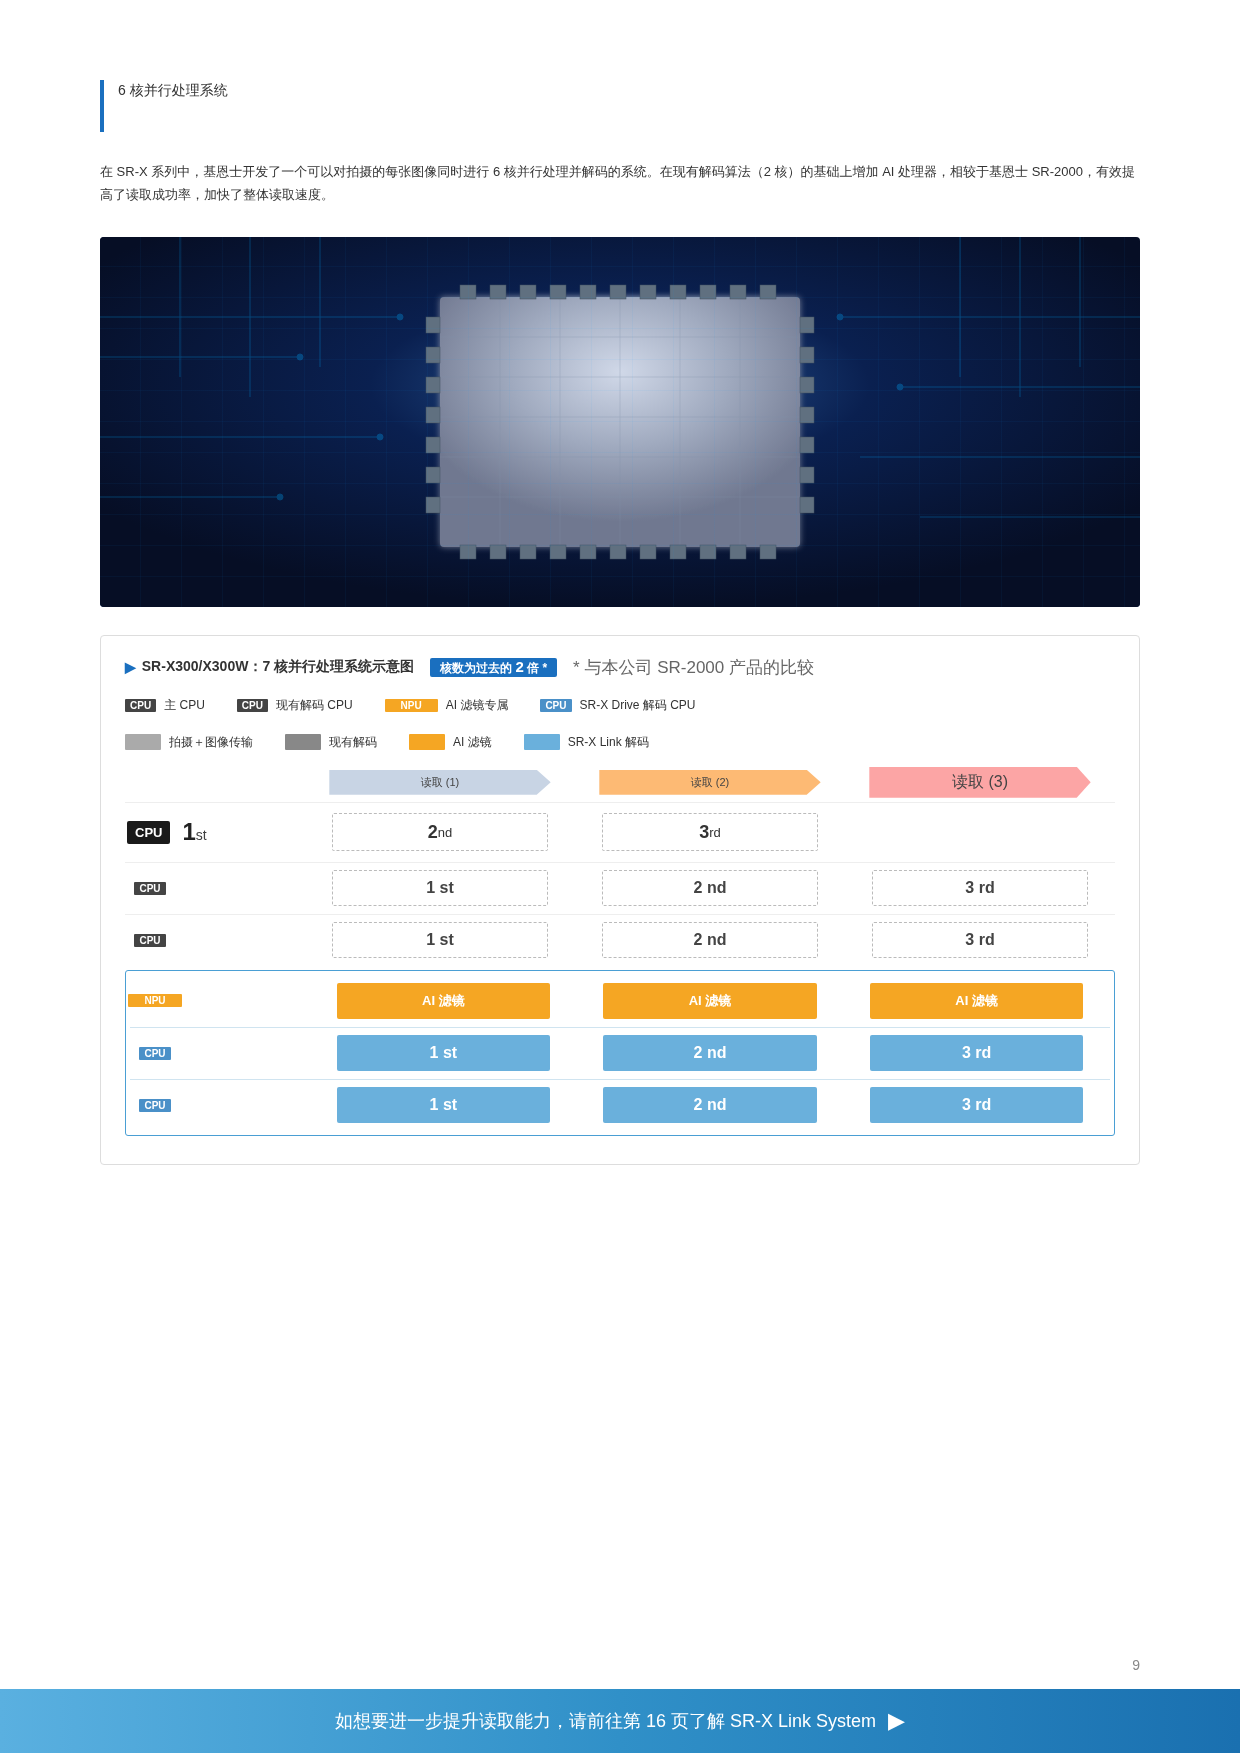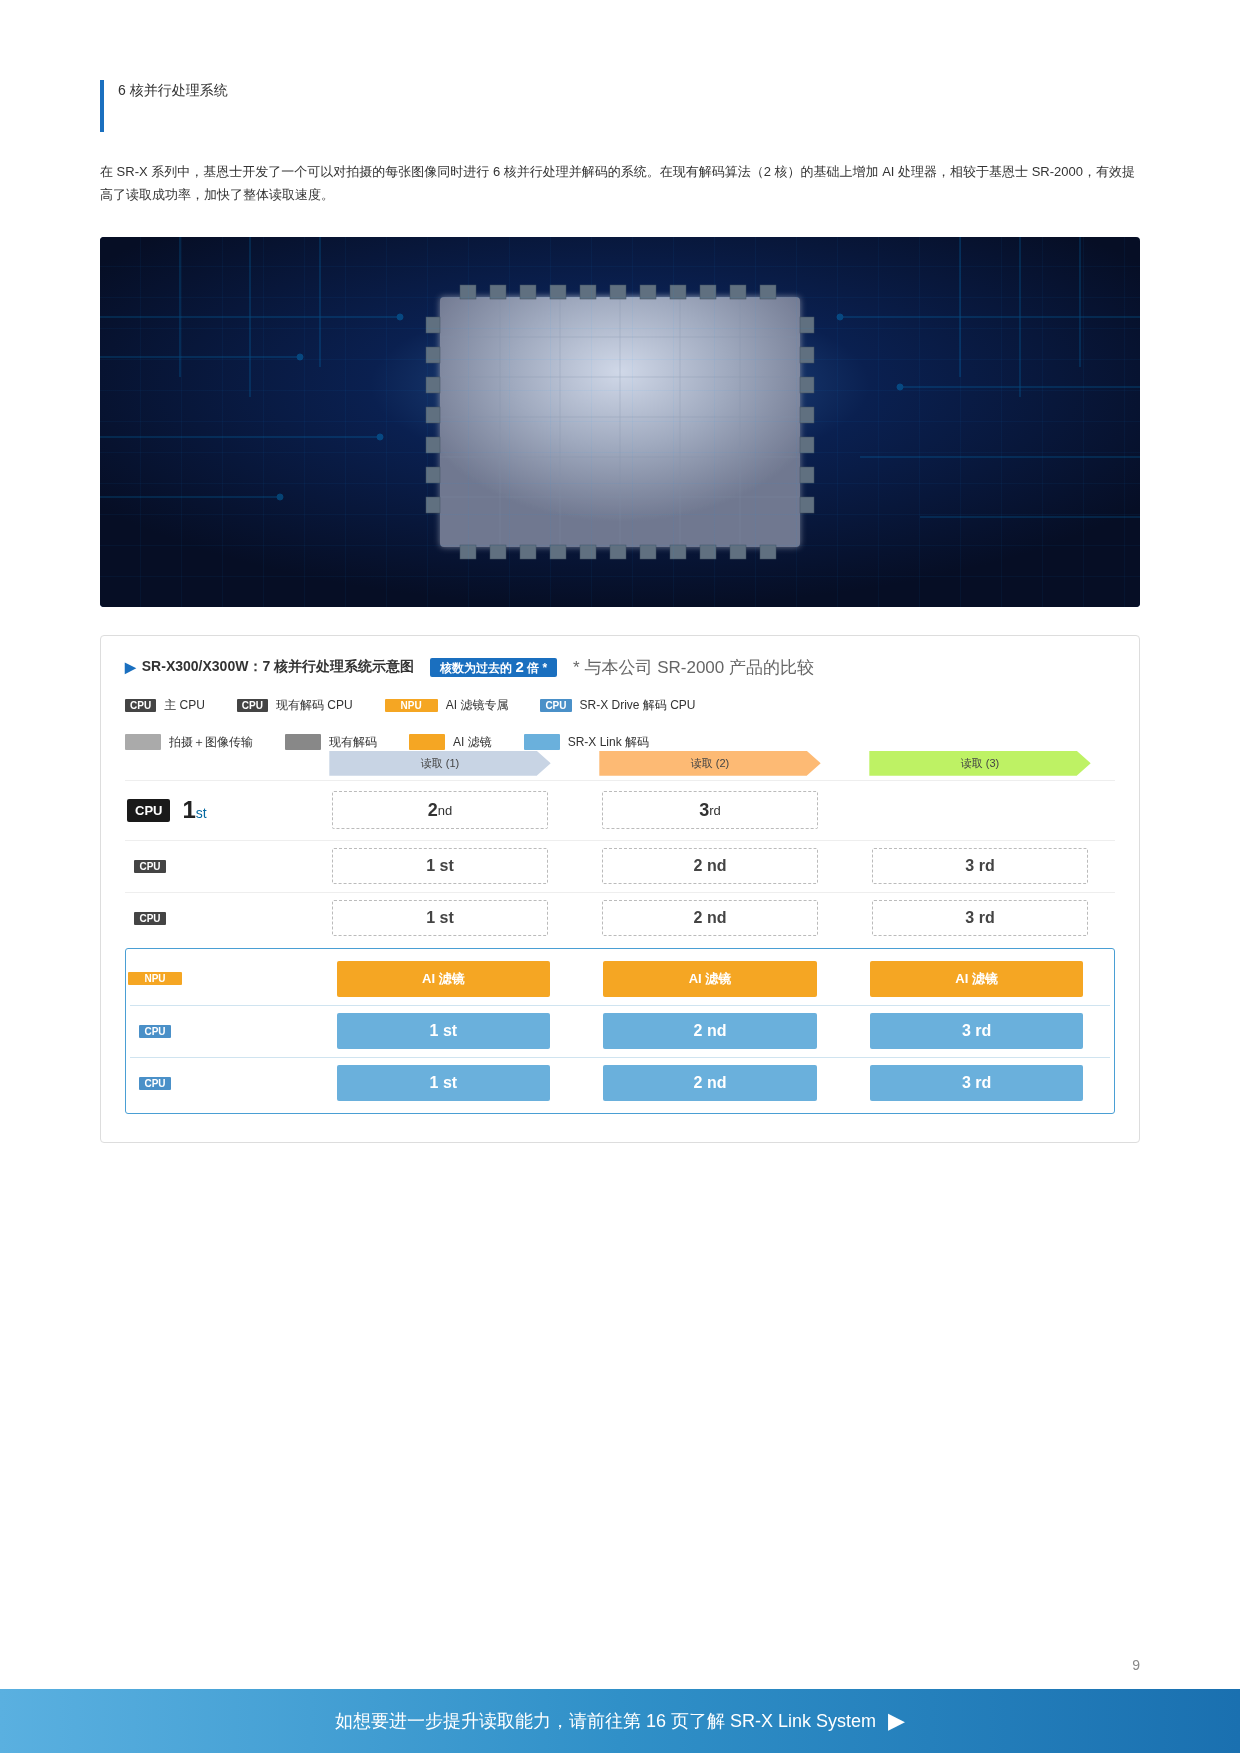--- a/index.html
+++ b/index.html
@@ -275,21 +275,21 @@
       border-radius: 2px;
     }
     .order-text {
       font-size: 24px;
       font-weight: 700;
       color: #222;
     }
     .order-suffix {
       font-size: 14px;
       font-weight: 400;
-      color: #0369a1;
+      color: #404040;
       margin-top: 16px;
     }
   </style>
 </head>
 <body>
 
 <div class="page-wrapper">
 
   <div class="section-header">
     <div class="blue-bar"></div>
@@ -439,21 +439,21 @@
       <div class="legend-item">
         <span class="npu-badge">NPU</span>
         <span class="legend-label">AI 滤镜专属</span>
       </div>
       <div class="legend-item">
         <span class="cpu-badge-blue">CPU</span>
         <span class="legend-label">SR-X Drive 解码 CPU</span>
       </div>
     </div>
 
-    <div class="legend-row" style="margin-bottom:0;">
+    <div class="legend-row" style="margin-bottom:16px;">
       <div class="legend-item">
         <div class="legend-color-box color-gray"></div>
         <span class="legend-label">拍摄＋图像传输</span>
       </div>
       <div class="legend-item">
         <div class="legend-color-box color-dark-gray"></div>
         <span class="legend-label">现有解码</span>
       </div>
       <div class="legend-item">
         <div class="legend-color-box color-orange"></div>
@@ -471,21 +471,21 @@
         <div style="background:#c8d4e4;color:#444;font-size:11px;padding:5px 0;width:82%;text-align:center;clip-path:polygon(0 0,calc(100% - 14px) 0,100% 50%,calc(100% - 14px) 100%,0 100%);">
           <span>读取 (1)</span>
         </div>
       </div>
       <div style="display:flex;align-items:center;justify-content:center;">
         <div style="background:#fdba74;color:#444;font-size:11px;padding:5px 0;width:82%;text-align:center;clip-path:polygon(0 0,calc(100% - 14px) 0,100% 50%,calc(100% - 14px) 100%,0 100%);">
           <span>读取 (2)</span>
         </div>
       </div>
       <div style="display:flex;align-items:center;justify-content:center;">
-        <div style="background:#bef264;color:#444;font-size:11px;padding:5px 17px;width:82%;text-align:center;clip-path:polygon(0 0,calc(100% - 14px) 0,100% 50%,calc(100% - 14px) 100%,0 100%);">
+        <div style="background:#fca5a5;color:#444;font-size:16px;padding:5px 17px;width:82%;text-align:center;clip-path:polygon(0 0,calc(100% - 14px) 0,100% 50%,calc(100% - 14px) 100%,0 100%);">
           <span>读取 (3)</span>
         </div>
       </div>
     </div>
 
     <div class="main-row" style="border-top:1px solid #eee;min-height:60px;">
       <div class="main-label-area">
         <span class="main-badge">CPU</span>
         <span class="order-text"><span>1</span><span class="order-suffix">st</span></span>
       </div>

